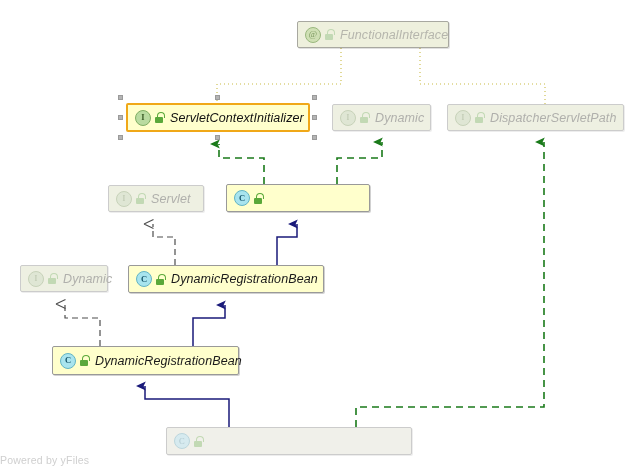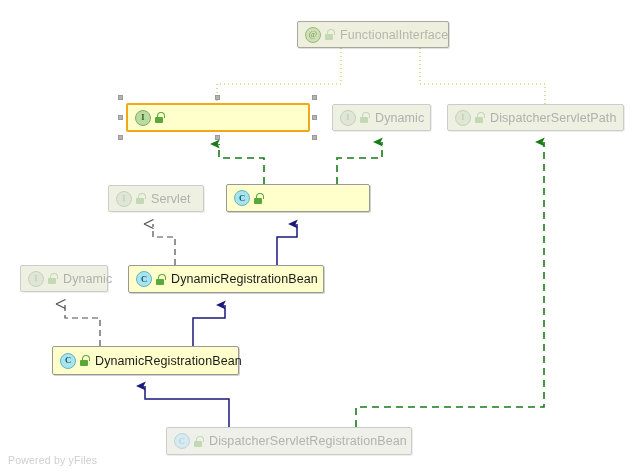--- a/index.html
+++ b/index.html
@@ -134,34 +134,35 @@
     bottom: 0;
     width: 8px;
     height: 6px;
     background: #5aa83a;
     border-radius: 1px;
   }
   .lock-icon.dim .shackle { border-color: #c2d9b4; }
   .lock-icon.dim .body { background: #c2d9b4; }
   .node-label {
     flex: 1 1 auto;
+    font-style: italic;
   }
   
   .handle {
     position: absolute;
     width: 5px;
     height: 5px;
     background: #b4b4b4;
     border: 1px solid #9a9a9a;
     box-sizing: border-box;
   }
   
   #watermark {
     position: absolute;
-    left: 8px;
+    left: 0;
     top: 454px;
     font-size: 10.5px;
     color: #cfcfcf;
     letter-spacing: 0.2px;
   }
 </style>
 </head>
 <body>
 
 <div id="canvas">
@@ -227,20 +228,21 @@
       </span>
     <span class="node-label">FunctionalInterface</span>
   </div>
 
   <div class="node selected" style="left:126px; top:103px; width:184px; height:29px;">
     <span class="type-icon iface">I</span>
     <span class="lock-icon">
         <span class="shackle"></span>
         <span class="body"></span>
       </span>
+    <span class="node-label">ServletContextInitializer</span>
   </div>
 
   <div class="node faded" style="left:332px; top:104px; width:99px; height:27px;">
     <span class="type-icon dim">I</span>
     <span class="lock-icon dim">
         <span class="shackle"></span>
         <span class="body"></span>
       </span>
     <span class="node-label">Dynamic</span>
   </div>
@@ -297,21 +299,20 @@
       </span>
     <span class="node-label">DynamicRegistrationBean</span>
   </div>
 
   <div class="node faded-class" style="left:166px; top:427px; width:246px; height:28px;">
     <span class="type-icon dimc">C</span>
     <span class="lock-icon dim">
         <span class="shackle"></span>
         <span class="body"></span>
       </span>
-    <span class="node-label">DispatcherServletRegistrationBean</span>
   </div>
 
   <div class="handle" style="left:118px; top:95px;"></div>
   <div class="handle" style="left:215px; top:95px;"></div>
   <div class="handle" style="left:312px; top:95px;"></div>
   <div class="handle" style="left:118px; top:115px;"></div>
   <div class="handle" style="left:312px; top:115px;"></div>
   <div class="handle" style="left:118px; top:135px;"></div>
   <div class="handle" style="left:215px; top:135px;"></div>
   <div class="handle" style="left:312px; top:135px;"></div>

